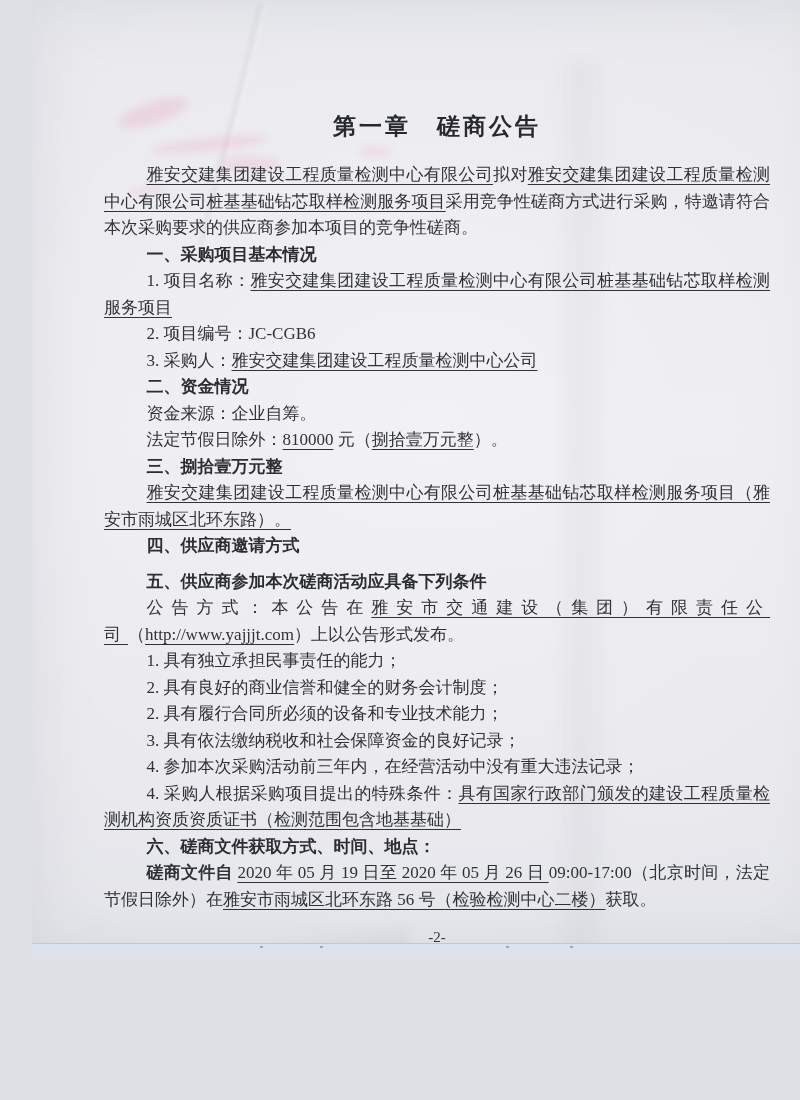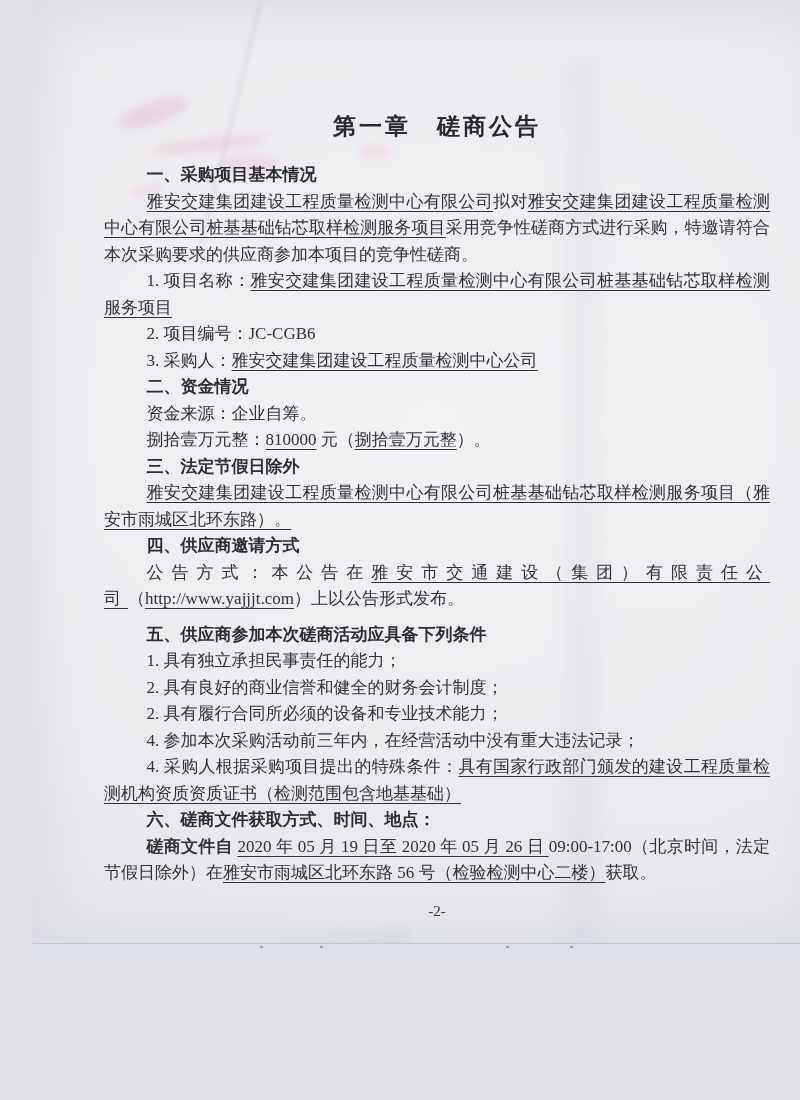--- a/index.html
+++ b/index.html
@@ -92,49 +92,50 @@
   <div class="pink-mark pm1"></div>
   <div class="pink-mark pm2"></div>
   <div class="pink-mark pm3"></div>
   <div class="pink-mark pm4"></div>
   <div class="pink-mark pm5"></div>
 
   <div class="content">
 
     <h1 class="title">第一章　磋商公告</h1>
 
+    <p class="para"><span class="u">雅安交建集团建设工程质量检测中心有限公司</span><span>拟对</span><span class="u">雅安交建集团建设工程质量检测中心有限公司桩基基础钻芯取样检测服务项目</span><span>采用竞争性磋商方式进行采购，特邀请符合本次采购要求的供应商参加本项目的竞争性磋商。</span></p>
+
     <p class="para heading">一、采购项目基本情况</p>
-
-    <p class="para"><span class="u">雅安交建集团建设工程质量检测中心有限公司</span><span>拟对</span><span class="u">雅安交建集团建设工程质量检测中心有限公司桩基基础钻芯取样检测服务项目</span><span>采用竞争性磋商方式进行采购，特邀请符合本次采购要求的供应商参加本项目的竞争性磋商。</span></p>
 
     <p class="para"><span>1. 项目名称：</span><span class="u">雅安交建集团建设工程质量检测中心有限公司桩基基础钻芯取样检测服务项目</span></p>
 
     <p class="para">2. 项目编号：JC-CGB6</p>
 
     <p class="para"><span>3. 采购人：</span><span class="u">雅安交建集团建设工程质量检测中心公司</span></p>
 
     <p class="para heading">二、资金情况</p>
 
     <p class="para">资金来源：企业自筹。</p>
 
-    <p class="para"><span>捌拾壹万元整：</span><span class="u">810000</span><span> 元（</span><span class="u">捌拾壹万元整</span><span>）。</span></p>
+    <p class="para"><span>法定节假日除外：</span><span class="u">810000</span><span> 元（</span><span class="u">捌拾壹万元整</span><span>）。</span></p>
 
-    <p class="para heading">三、法定节假日除外</p>
+    <p class="para heading">三、捌拾壹万元整</p>
 
     <p class="para"><span class="u">雅安交建集团建设工程质量检测中心有限公司桩基基础钻芯取样检测服务项目（雅安市雨城区北环东路）。</span></p>
 
     <p class="para heading">四、供应商邀请方式</p>
 
+    <p class="para heading gap-before">五、供应商参加本次磋商活动应具备下列条件</p>
+
     <p class="para"><span class="spread">公告方式：本公告在</span><span class="u spread">雅安市交通建设（集团）有限责任公司</span><span>（</span><span class="u">http://www.yajjjt.com</span><span>）上以公告形式发布。</span></p>
-
-    <p class="para heading gap-before">五、供应商参加本次磋商活动应具备下列条件</p>
 
     <p class="para">1. 具有独立承担民事责任的能力；</p>
     <p class="para">2. 具有良好的商业信誉和健全的财务会计制度；</p>
     <p class="para">2. 具有履行合同所必须的设备和专业技术能力；</p>
+    <p class="para">3. 具有依法缴纳税收和社会保障资金的良好记录；</p>
     <p class="para">4. 参加本次采购活动前三年内，在经营活动中没有重大违法记录；</p>
 
     <p class="para"><span>4. 采购人根据采购项目提出的特殊条件：</span><span class="u">具有国家行政部门颁发的建设工程质量检测机构资质资质证书（检测范围包含地基基础）</span></p>
 
     <p class="para heading">六、磋商文件获取方式、时间、地点：</p>
 
     <p class="para"><span class="bold">磋商文件自 </span><span class="u">2020 年 05 月 19 日至 2020 年 05 月 26 日 </span><span>09:00-17:00（北京时间，法定节假日除外）在</span><span class="u">雅安市雨城区北环东路 56 号（检验检测中心二楼）</span><span>获取。</span></p>
 
 
     <p class="para footer">-2-</p>

